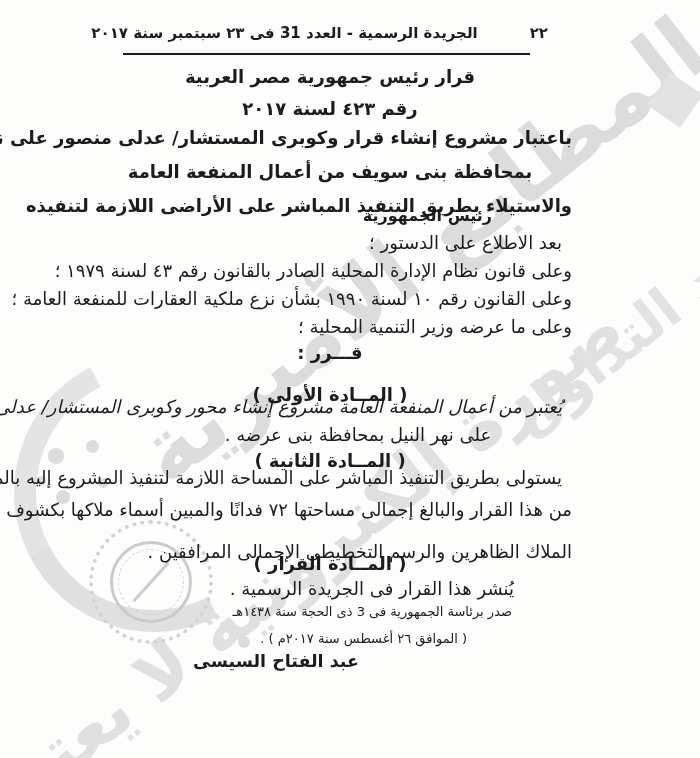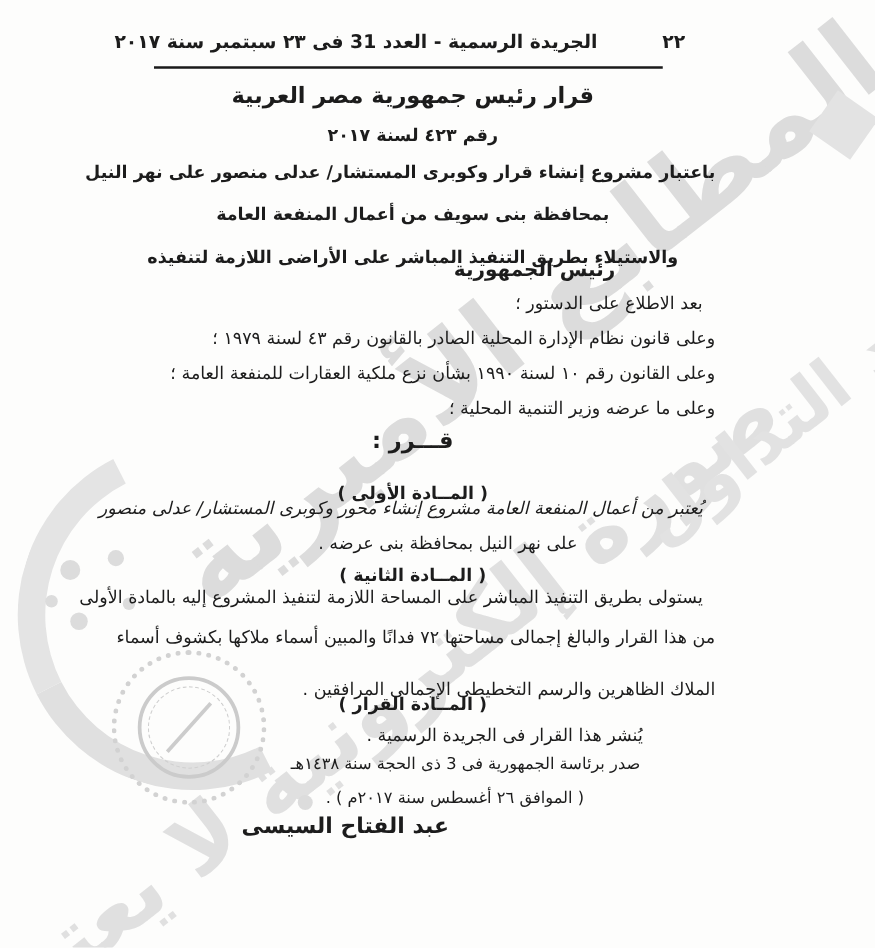--- a/index.html
+++ b/index.html
@@ -37,21 +37,21 @@
   .seal .ring{position:absolute;inset:21px;border-radius:50%;border:3px solid #cbcbcb;}
   .seal .ring2{position:absolute;inset:29px;border-radius:50%;border:1.5px dashed #d0d0d0;}
   .seal .slash{
     position:absolute;left:50%;top:50%;width:52px;height:3px;background:#cccccc;
     transform:translate(-50%,-50%) rotate(-48deg);
   }
 
   
   .line{
     position:absolute;left:88px;right:128px;direction:rtl;white-space:nowrap;
-    font-size:14px;line-height:22px;
+    font-size:18px;line-height:22px;
   }
   .c{text-align:center;}
   .r{text-align:right;}
 
   .hdr{
     position:absolute;top:24px;right:152px;left:170px;direction:rtl;
     display:flex;align-items:baseline;gap:52px;
     font-size:15px;font-weight:bold;white-space:nowrap;
   }
   .hdr-rule{

